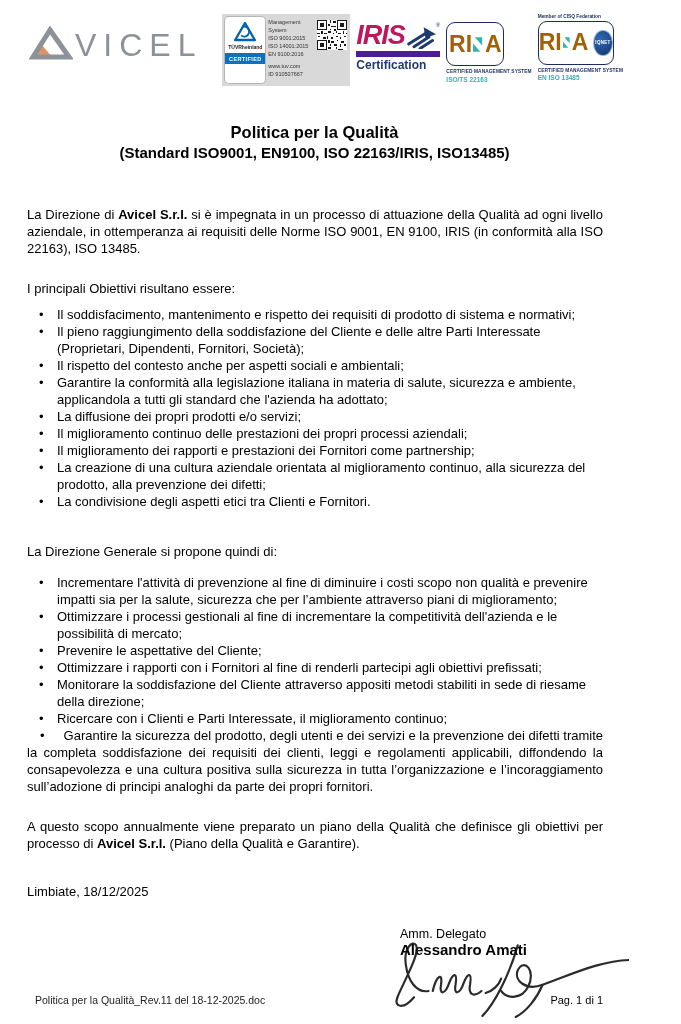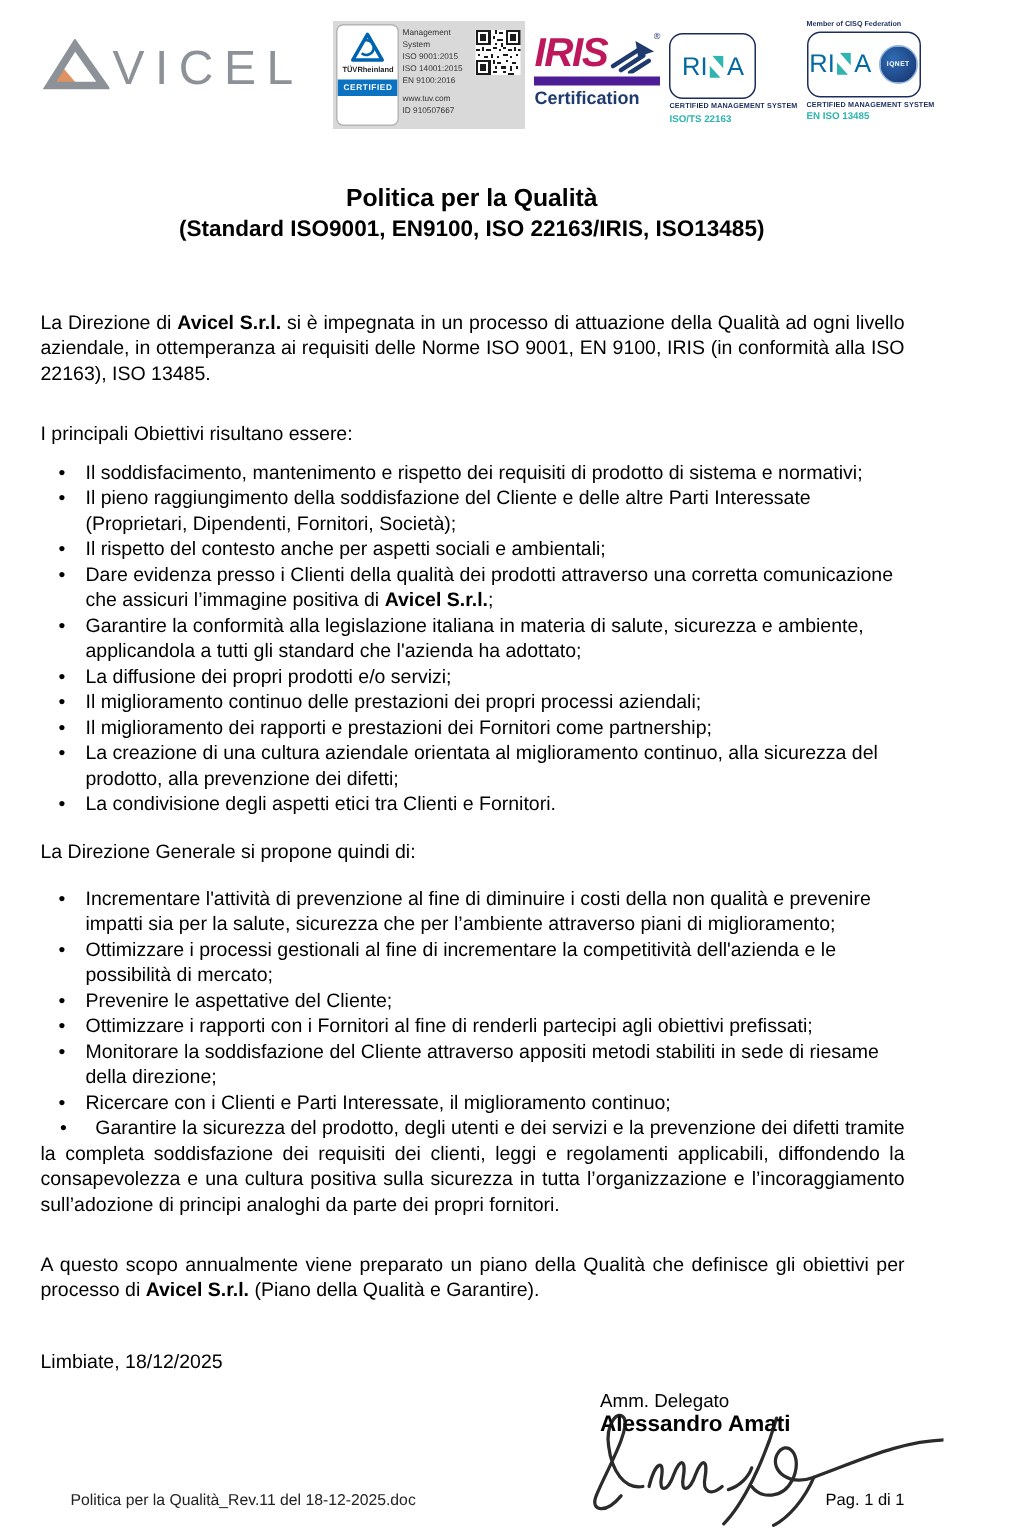--- a/index.html
+++ b/index.html
@@ -34,54 +34,54 @@
   .iris-reg { font-size:6px; color:#1e3a6e; margin-top:-2px; }
   .iris-sub { font-size:12px; font-weight:bold; color:#1e3a6e; border-top:6px solid #4c1d95; margin-top:2px; padding-top:1px; }
 
   
   .rina-unit { text-align:left; }
   .rina-member { font-size:4.8px; font-weight:bold; color:#1b2d5e; margin-bottom:1.5px; }
   .rina-box { background:#fff; border:1.5px solid #1b2d5e; border-radius:9px; height:44px; display:flex; align-items:center; justify-content:center; }
   .rina-box.w1 { width:58px; }
   .rina-box.w2 { width:76px; }
   .rina-unit.first { margin-top:8px; }
-  .rina-word { font-size:17px; font-weight:400; color:#0369a1; line-height:1; }
+  .rina-word { font-size:23px; font-weight:700; color:#a16207; line-height:1; }
   .rina-n { margin:0 1px; }
   .iqnet { width:26px; height:26px; border-radius:50%; background:radial-gradient(circle at 35% 35%, #2f6cb3, #16306b); border:1.5px solid #8fb4dd; color:#fff; font-size:4.5px; font-weight:bold; letter-spacing:0.3px; display:flex; align-items:center; justify-content:center; margin-left:5px; }
   .rina-l1 { font-size:4.8px; font-weight:bold; color:#1b2d5e; margin-top:3px; letter-spacing:0.1px; }
   .rina-l2 { font-size:6.5px; font-weight:bold; color:#2fb4af; margin-top:1.5px; }
 
   
   h1 { text-align:center; font-size:16.5px; margin-top:28px; line-height:21px; }
   h2 { text-align:center; font-size:15px; line-height:19px; }
 
   
   .para { margin-left:27px; margin-right:26px; line-height:17px; }
   .just { text-align:justify; }
   .p1 { margin-top:44px; }
   .obj-intro { margin-top:23px; }
   ul { list-style:none; margin:9px 26px 0 27px; }
   li { position:relative; padding-left:30px; line-height:17px; }
   li::before { content:"•"; position:absolute; left:12px; }
   b { font-weight:bold; }
-  .dir-intro { margin-top:15px; }
+  .dir-intro { margin-top:33px; }
   #actions { margin-top:14px; }
   #actions li:last-child { padding-left:0; text-align:justify; }
   #actions li:last-child::before { content:"•"; position:static; margin-left:13px; margin-right:19px; }
   .closing { margin-top:23px; }
   .place { margin-top:31px; }
 
   
   .sig { position:absolute; left:400px; top:926px; width:152px; text-align:left; line-height:16px; }
   .sig-role { font-size:12.5px; }
   .sig-name { font-size:15px; font-weight:bold; }
   .sig-scribble { position:absolute; left:385px; top:931px; width:280px; height:92px; pointer-events:none; }
 
   
-  .foot-file { position:absolute; left:47px; bottom:18px; font-size:10.5px; color:#222; }
+  .foot-file { position:absolute; left:35px; bottom:18px; font-size:10.5px; color:#222; }
   .foot-page { position:absolute; right:26px; bottom:18px; font-size:11px; }
 </style>
 </head>
 <body>
 
 <div class="page">
 
   <header>
     <div class="brand">
       <svg class="brand-a" width="46" height="34" viewBox="0 0 46 34">
@@ -168,33 +168,32 @@
   <h2>(Standard ISO9001, EN9100, ISO 22163/IRIS, ISO13485)</h2>
 
   <p class="para just p1"><span>La Direzione di </span><b>Avicel S.r.l.</b><span> si è impegnata in un processo di attuazione della Qualità ad ogni livello aziendale, in ottemperanza ai requisiti delle Norme ISO 9001, EN 9100, IRIS (in conformità alla ISO 22163), ISO 13485.</span></p>
 
   <p class="para obj-intro">I principali Obiettivi risultano essere:</p>
 
   <ul id="objectives">
       <li><span>Il soddisfacimento, mantenimento e rispetto dei requisiti di prodotto di sistema e normativi;</span></li>
       <li><span>Il pieno raggiungimento della soddisfazione del Cliente e delle altre Parti Interessate (Proprietari, Dipendenti, Fornitori, Società);</span></li>
       <li><span>Il rispetto del contesto anche per aspetti sociali e ambientali;</span></li>
-      <li><span>Dare evidenza presso i Clienti della qualità dei prodotti attraverso una corretta comunicazione che assicuri l’immagine positiva di </span><b>Avicel S.r.l.</b><span>;</span></li>
       <li><span>Garantire la conformità alla legislazione italiana in materia di salute, sicurezza e ambiente, applicandola a tutti gli standard che l'azienda ha adottato;</span></li>
       <li><span>La diffusione dei propri prodotti e/o servizi;</span></li>
       <li><span>Il miglioramento continuo delle prestazioni dei propri processi aziendali;</span></li>
       <li><span>Il miglioramento dei rapporti e prestazioni dei Fornitori come partnership;</span></li>
       <li><span>La creazione di una cultura aziendale orientata al miglioramento continuo, alla sicurezza del prodotto, alla prevenzione dei difetti;</span></li>
       <li><span>La condivisione degli aspetti etici tra Clienti e Fornitori.</span></li>
     </ul>
 
   <p class="para dir-intro">La Direzione Generale si propone quindi di:</p>
 
   <ul id="actions">
-      <li><span>Incrementare l'attività di prevenzione al fine di diminuire i costi della non qualità e prevenire impatti sia per la salute, sicurezza che per l’ambiente attraverso piani di miglioramento;</span></li>
+      <li><span>Incrementare l'attività di prevenzione al fine di diminuire i costi scopo non qualità e prevenire impatti sia per la salute, sicurezza che per l’ambiente attraverso piani di miglioramento;</span></li>
       <li><span>Ottimizzare i processi gestionali al fine di incrementare la competitività dell'azienda e le possibilità di mercato;</span></li>
       <li><span>Prevenire le aspettative del Cliente;</span></li>
       <li><span>Ottimizzare i rapporti con i Fornitori al fine di renderli partecipi agli obiettivi prefissati;</span></li>
       <li><span>Monitorare la soddisfazione del Cliente attraverso appositi metodi stabiliti in sede di riesame della direzione;</span></li>
       <li><span>Ricercare con i Clienti e Parti Interessate, il miglioramento continuo;</span></li>
       <li><span>Garantire la sicurezza del prodotto, degli utenti e dei servizi e la prevenzione dei difetti tramite la completa soddisfazione dei requisiti dei clienti, leggi e regolamenti applicabili, diffondendo la consapevolezza e una cultura positiva sulla sicurezza in tutta l’organizzazione e l’incoraggiamento sull’adozione di principi analoghi da parte dei propri fornitori.</span></li>
     </ul>
 
   <p class="para just closing"><span>A questo scopo annualmente viene preparato un piano della Qualità che definisce gli obiettivi per processo di </span><b>Avicel S.r.l.</b><span> (Piano della Qualità e Garantire).</span></p>
 

